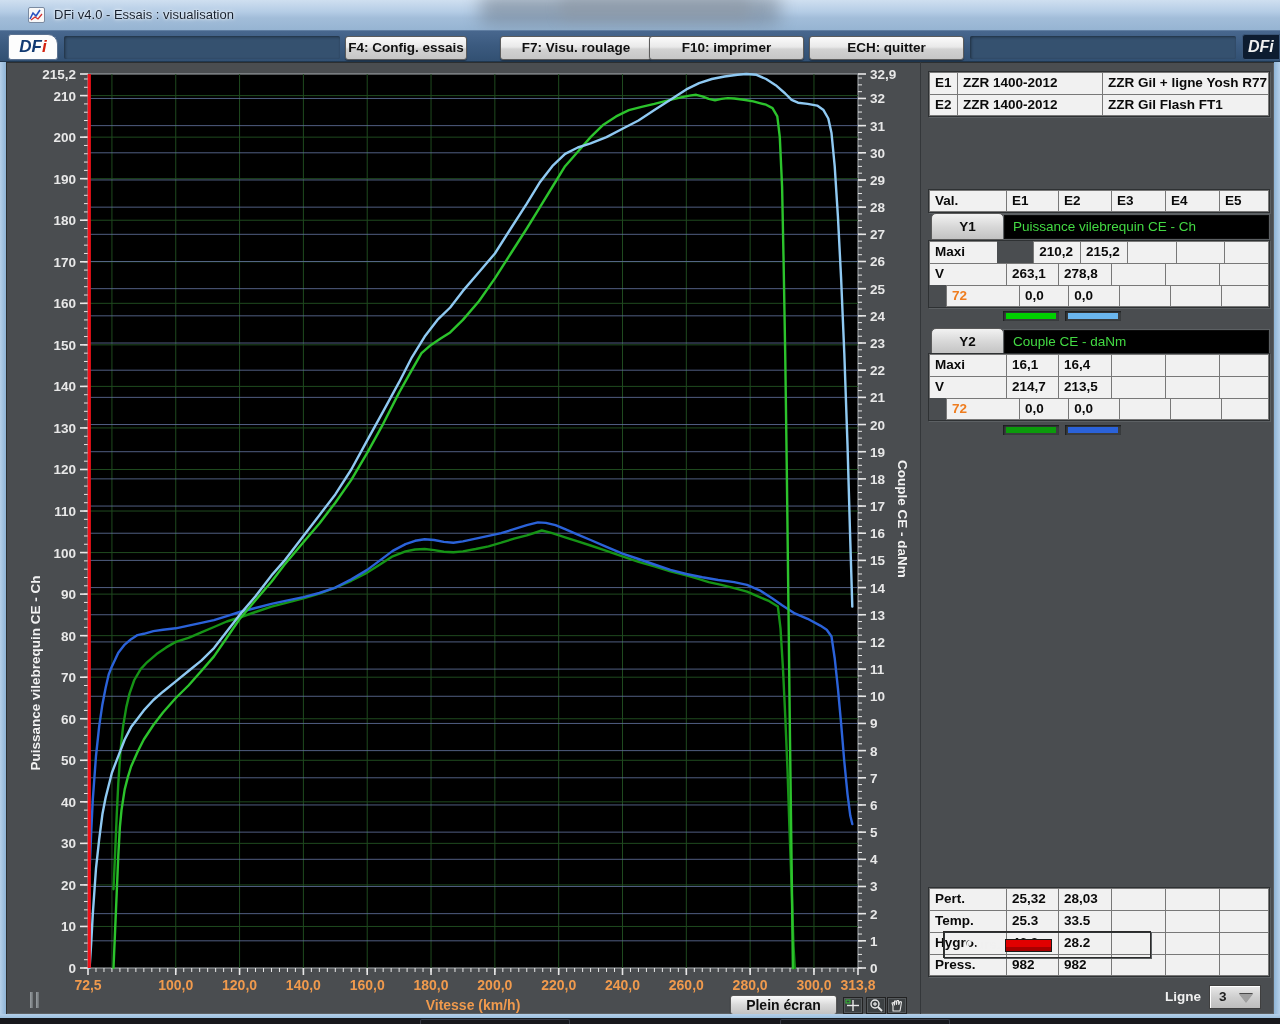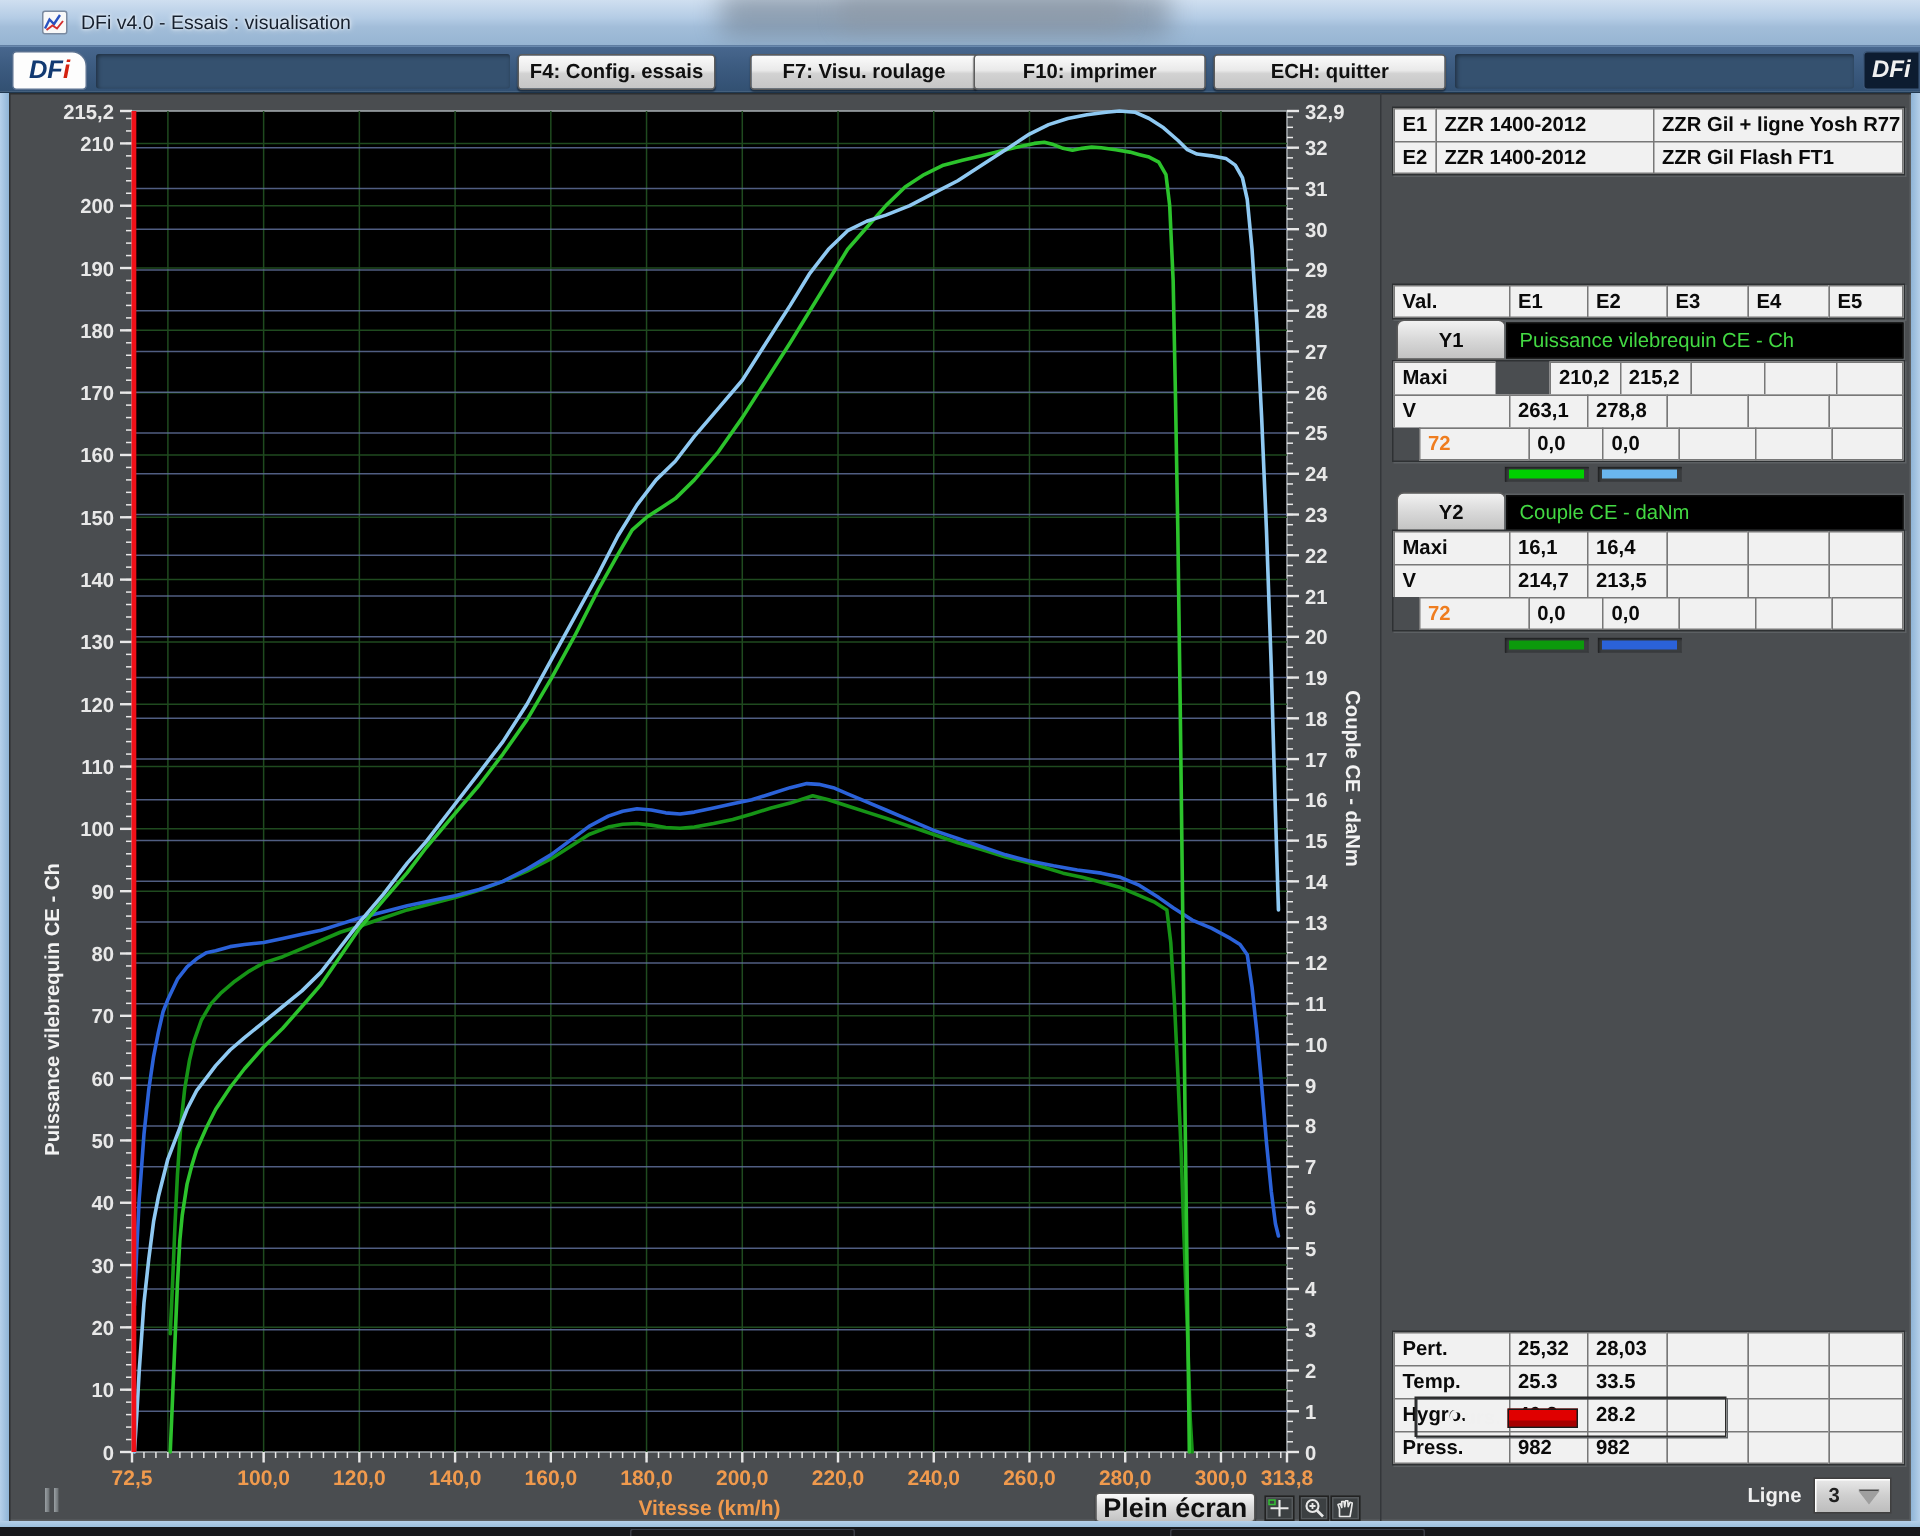--- a/index.html
+++ b/index.html
@@ -50,21 +50,21 @@
   .grip { position:absolute; width:3px; height:16px; background:linear-gradient(90deg,#9aa0a4,#6a6f72); }
 
   
   .chart-area { position:absolute; left:0; top:0; width:914px; height:952px; }
   svg text { font-family:"Liberation Sans", sans-serif; font-weight:bold; }
   .axis-title-y { position:absolute; color:#f2f2f2; font-weight:bold; font-size:13.5px; white-space:nowrap; }
   .axis-title-x { position:absolute; color:#f09a4d; font-weight:bold; font-size:14px; white-space:nowrap; }
 
   .fullscreen-btn { position:absolute; left:724px; top:933px; width:107px; height:20px;
     background:linear-gradient(180deg,#fafafa,#d9d9d9 50%,#c3c3c3);
-    border:1px solid #565656; border-radius:3px; font-weight:bold; font-size:18px;
+    border:1px solid #565656; border-radius:3px; font-weight:bold; font-size:14px;
     color:#101010; text-align:center; line-height:18px; box-shadow:0 1px 1px rgba(0,0,0,.45); cursor:pointer; }
   .tool-btn { position:absolute; top:935px; width:20px; height:17px; background:#3c4042;
     border:1px solid #222; box-shadow:inset 0 0 0 1px #55595c; cursor:pointer; }
   .tool-btn svg { display:block; }
 
   
   .rpanel { position:absolute; left:914px; top:0; width:354px; height:952px;
     border-left:1px solid #34373a; }
 
   .tbl { position:absolute; background:#4a4d50; }
@@ -115,21 +115,21 @@
       <polyline points="2,12 6,9 9,11 13,6" fill="none" stroke="#d43030" stroke-width="1.3"></polyline>
     </svg>
   </div>
   <span class="title-text">DFi v4.0 - Essais : visualisation</span>
 </div>
 
 <div class="toolbar">
   <div class="tb-recess" style="left:64px; width:276px;"></div>
   <div class="tb-recess" style="left:970px; width:266px;"></div>
   <div class="dfi-logo"><span>DF</span><span class="i">i</span></div>
-  <div class="tb-btn" style="left:345px; width:132px;">F4: Config. essais</div>
+  <div class="tb-btn" style="left:345px; width:122px;">F4: Config. essais</div>
   <div class="tb-btn" style="left:500px; width:152px;">F7: Visu. roulage</div>
   <div class="tb-btn" style="left:649px; width:155px;">F10: imprimer</div>
   <div class="tb-btn" style="left:809px; width:155px;">ECH: quitter</div>
   <div class="dfi-logo-right"><span>DFi</span></div>
 </div>
 
 <div class="win-border-l"></div>
 <div class="win-border-r"></div>
 <div class="client">
 

